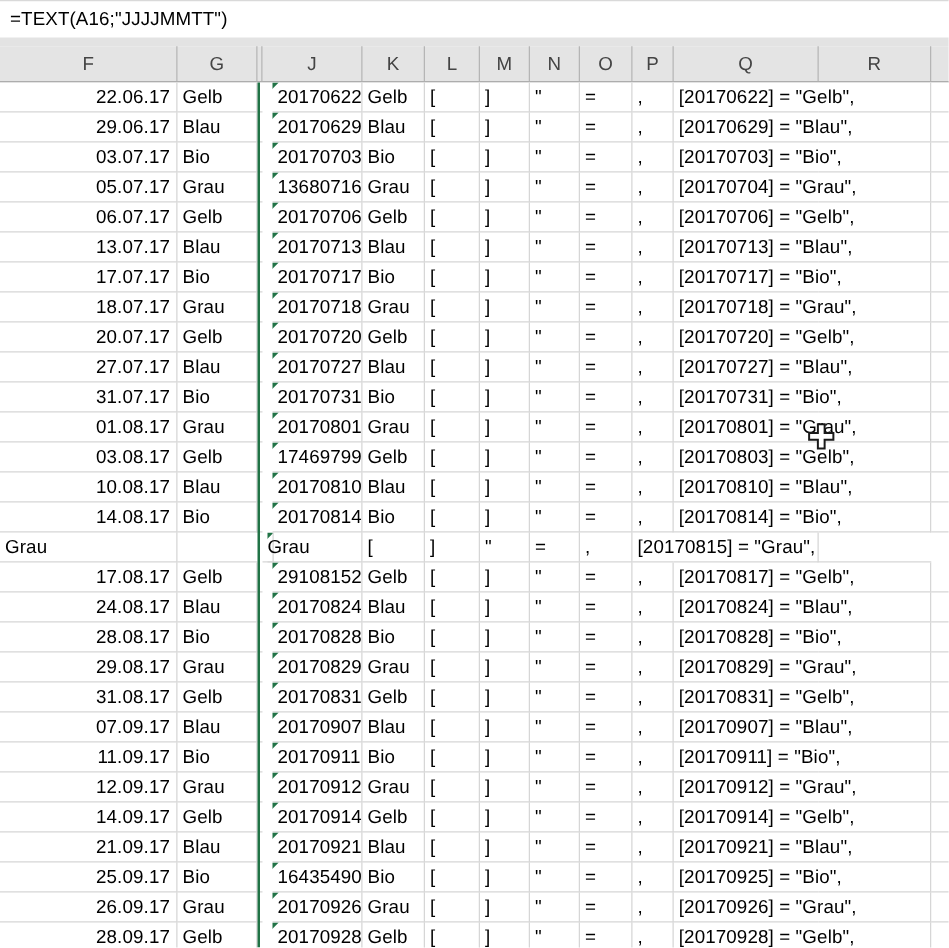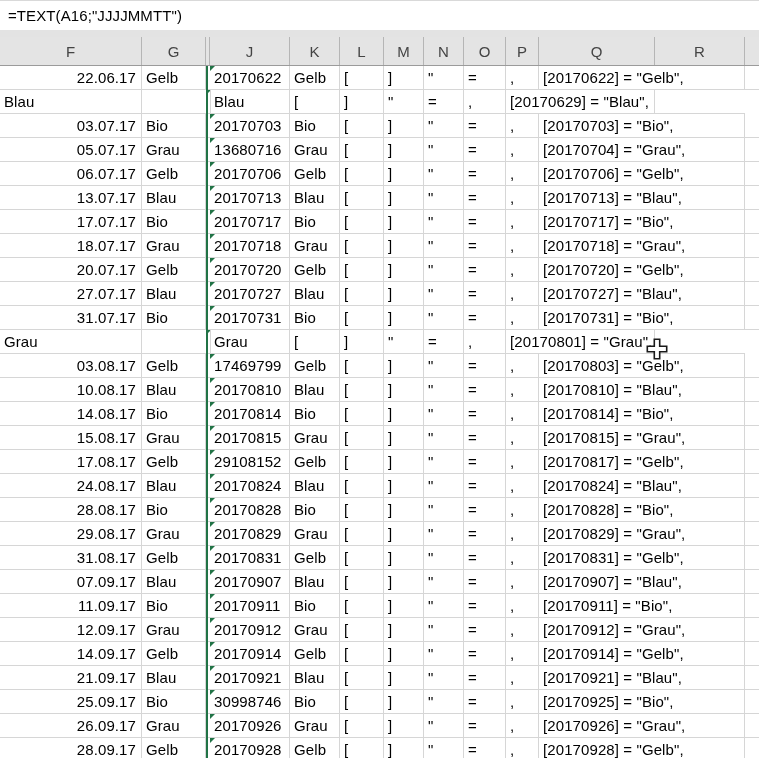--- a/index.html
+++ b/index.html
@@ -36,21 +36,21 @@
   .row { display:grid; grid-template-columns:var(--cols); height:24px; background:#fff; }
   .cell {
     box-sizing:border-box; position:relative;
     border-right:1px solid #d6d6d6; border-bottom:1px solid #d6d6d6;
     display:flex; align-items:center;
     padding-left:4px; font-size:15px; color:#000;
     white-space:nowrap; overflow:hidden; letter-spacing:.1px;
   }
   .cell.f { justify-content:flex-end; padding-right:5px; padding-left:0;text-align:right; }
   .cell.strip { padding:0; border-right:none; }
-  .cell.j { padding-left:4px; }
+  .cell.j { padding-left:4px;margin-left:8px; }
   .cell.q { border-right:none; overflow:visible; z-index:2; }
   .cell.s { border-right:none; }
 
   .tri {
     position:absolute; top:0; left:-2px; width:0; height:0;
     border-top:7px solid #217346; border-right:7px solid transparent;
   }
   .hidden-line {
     position:absolute; left:206px; top:66px; width:2px; height:692px;
     background:#217346; z-index:3;
@@ -115,20 +115,23 @@
         <div class="cell p">
           <span>,</span>
         </div>
         <div class="cell q">
           <span>[20170622] = "Gelb",</span>
         </div>
         <div class="cell r"></div>
         <div class="cell s"></div>
       </div>
       <div class="row">
+        <div class="cell f">
+          <span>29.06.17</span>
+        </div>
         <div class="cell g">
           <span>Blau</span>
         </div>
         <div class="cell strip"></div>
         <div class="cell j">
           <span class="tri"></span>
           <span>20170629</span>
         </div>
         <div class="cell k">
           <span>Blau</span>
@@ -472,20 +475,23 @@
         <div class="cell p">
           <span>,</span>
         </div>
         <div class="cell q">
           <span>[20170731] = "Bio",</span>
         </div>
         <div class="cell r"></div>
         <div class="cell s"></div>
       </div>
       <div class="row">
+        <div class="cell f">
+          <span>01.08.17</span>
+        </div>
         <div class="cell g">
           <span>Grau</span>
         </div>
         <div class="cell strip"></div>
         <div class="cell j">
           <span class="tri"></span>
           <span>20170801</span>
         </div>
         <div class="cell k">
           <span>Grau</span>
@@ -613,23 +619,20 @@
         <div class="cell p">
           <span>,</span>
         </div>
         <div class="cell q">
           <span>[20170814] = "Bio",</span>
         </div>
         <div class="cell r"></div>
         <div class="cell s"></div>
       </div>
       <div class="row">
-        <div class="cell f">
-          <span>15.08.17</span>
-        </div>
         <div class="cell g">
           <span>Grau</span>
         </div>
         <div class="cell strip"></div>
         <div class="cell j">
           <span class="tri"></span>
           <span>20170815</span>
         </div>
         <div class="cell k">
           <span>Grau</span>
@@ -1018,21 +1021,21 @@
       <div class="row">
         <div class="cell f">
           <span>25.09.17</span>
         </div>
         <div class="cell g">
           <span>Bio</span>
         </div>
         <div class="cell strip"></div>
         <div class="cell j">
           <span class="tri"></span>
-          <span>30998746</span>
+          <span>16435490</span>
         </div>
         <div class="cell k">
           <span>Bio</span>
         </div>
         <div class="cell l">
           <span>[</span>
         </div>
         <div class="cell m">
           <span>]</span>
         </div>

